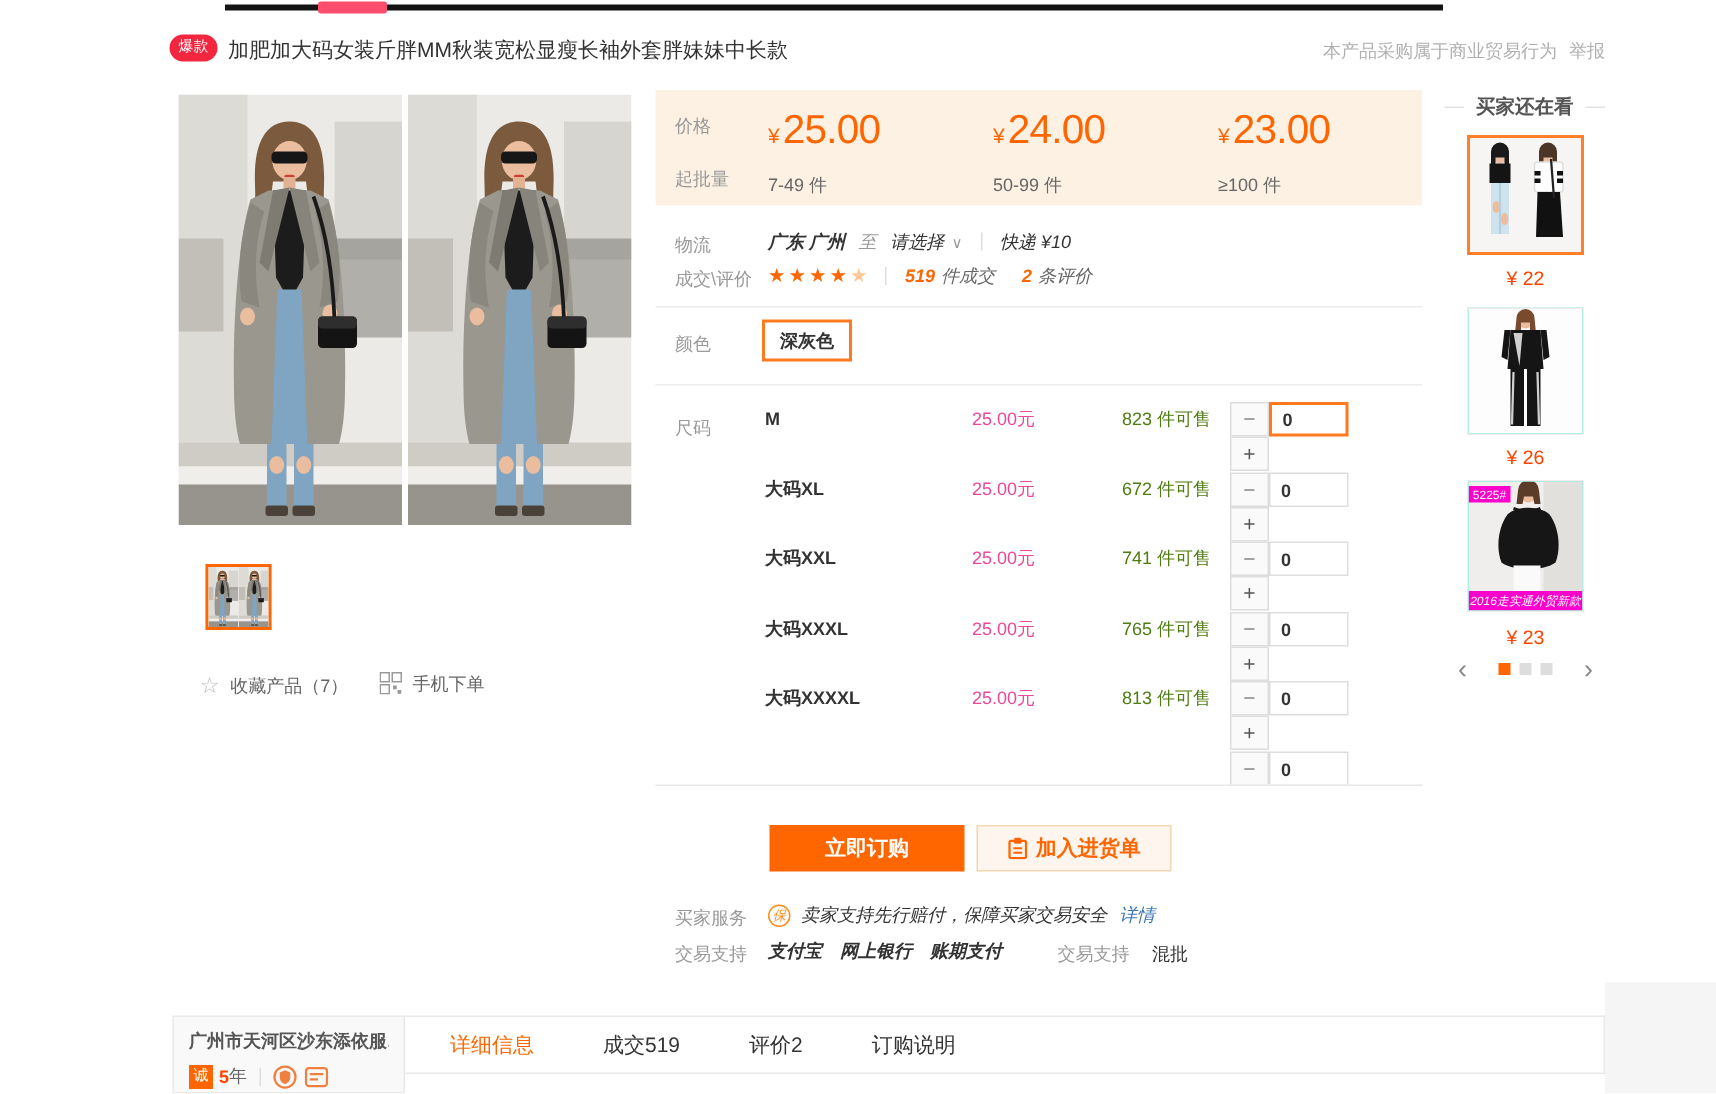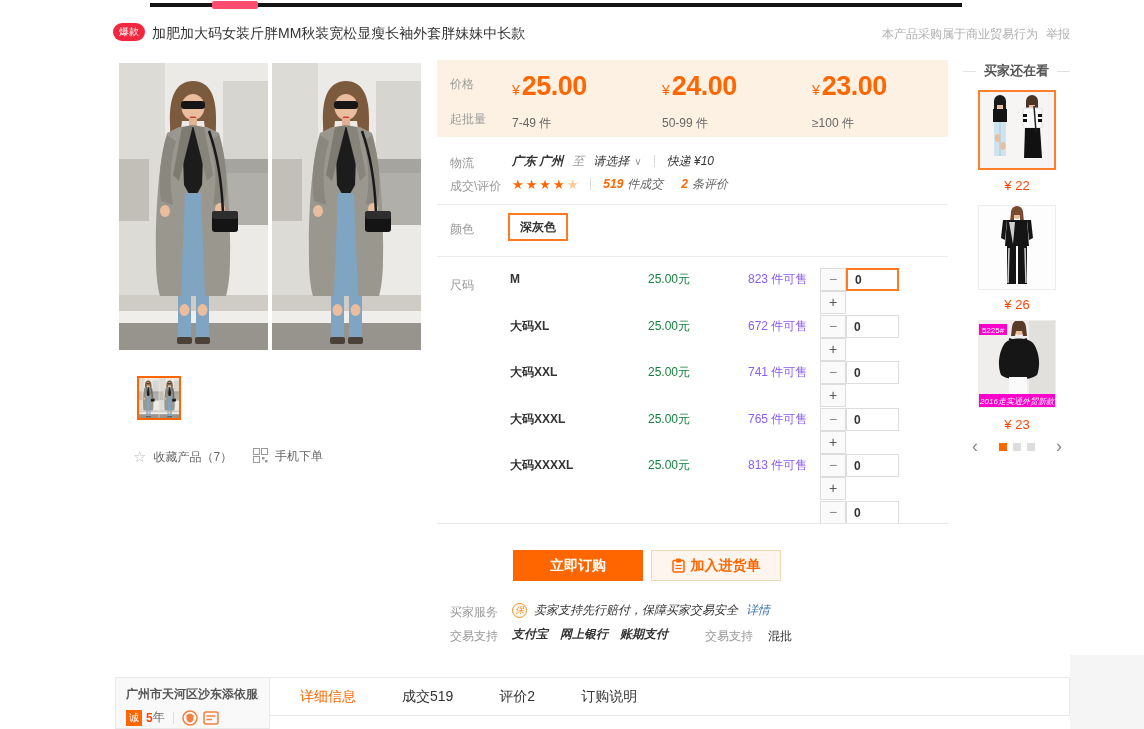--- a/index.html
+++ b/index.html
@@ -26,21 +26,21 @@
   #main-image { left:119px; top:63px; width:302px; height:287px; }
   #thumb { left:137px; top:376px; width:44px; height:44px; border:2px solid #ff6600; background:#eceae6; overflow:hidden; }
   #fav-row { left:133px; top:448px; font-size:12px; color:#666; display:flex; align-items:center; }
   #mobile-row { left:253px; top:448px; font-size:12px; color:#666; display:flex; }
   .ic-star { color:#bbb; font-size:15px; margin-right:7px; }
 
   
   #price-box { left:437px; top:60px; width:511px; height:77px; background:#fdf1e3; }
   .tier { position:absolute; top:0; }
   .tier .cur { color:#ff6600; font-size:14px; margin-right:2px; }
-  .tier .amt { color:#ff6600; font-size:27px; letter-spacing:-0.5px;font-weight:bold; }
+  .tier .amt { color:#ff6600; font-size:27px; letter-spacing:-0.5px; }
   .tier .qty { position:absolute; left:0; top:44px; font-size:12px; color:#666; white-space:nowrap; }
   #price-label { left:13px; top:16px; }
   #moq-label { left:13px; top:51px; }
 
   .rowflex { display:flex; align-items:center; font-size:12px; color:#333; white-space:nowrap;font-style:italic; }
   .vdiv { display:inline-block; width:1px; height:12px; background:#ddd; margin:0 12px; }
   .chev { color:#999; font-size:10px; margin-left:5px; }
 
   .stars-full { color:#ff6600; font-size:13px; letter-spacing:2px; }
   .stars-empty { color:#ffc895; font-size:13px; }
@@ -51,22 +51,22 @@
 
   #color-swatch { left:508px; top:213px; height:28px; padding:0 10px; border:2px solid #ff7a1f; background:#fff;
                   font-size:12px; font-weight:bold; color:#333; line-height:24px; cursor:pointer; }
 
   
   #size-clip { left:437px; top:262px; width:511px; height:261px; overflow:hidden; }
   #size-bottom-line { left:437px; top:523px; width:511px; height:1px; background:#e8e8e8; }
   .size-row { position:absolute; left:0; width:511px; height:46px; }
   .size-row .cell { position:absolute; top:0; height:23px; line-height:23px; font-size:12px; }
   .sz-name { left:73px; font-weight:bold; color:#333; }
-  .sz-price { left:211px; color:#15803d; }
-  .sz-stock { left:311px; color:#8b5cf6; }
+  .sz-price { left:211px; color:#ec4899; }
+  .sz-stock { left:311px; color:#4d7c0f; }
   .st-minus,.st-plus { position:absolute; left:383px; width:26px; height:23px; background:#fafafa;
        border:1px solid #ddd; color:#888; font-size:14px; text-align:center; line-height:21px; cursor:pointer; }
   .st-plus { top:23px; color:#555; }
   .st-input { position:absolute; left:409px; top:0; width:53px; height:23px; border:1px solid #ddd;
        font-size:12px; font-weight:bold; color:#333; padding-left:7px; font-family:inherit; }
   .st-input.focus { border:2px solid #ff7a1f; }
 
   
   #btn-order { left:513px; top:550px; width:130px; height:31px; background:#ff6600;
        color:#fff; font-size:14px; font-weight:bold; border:none; cursor:pointer; }

